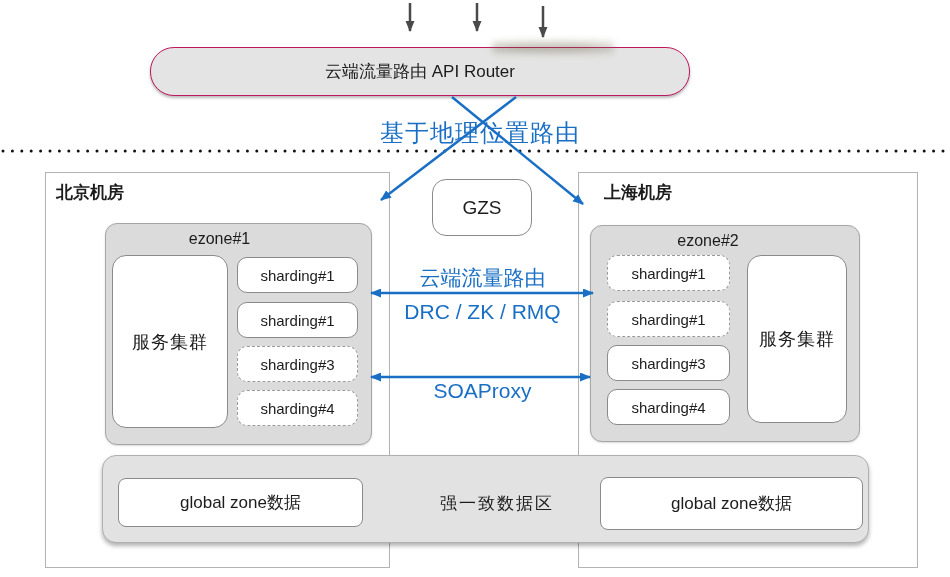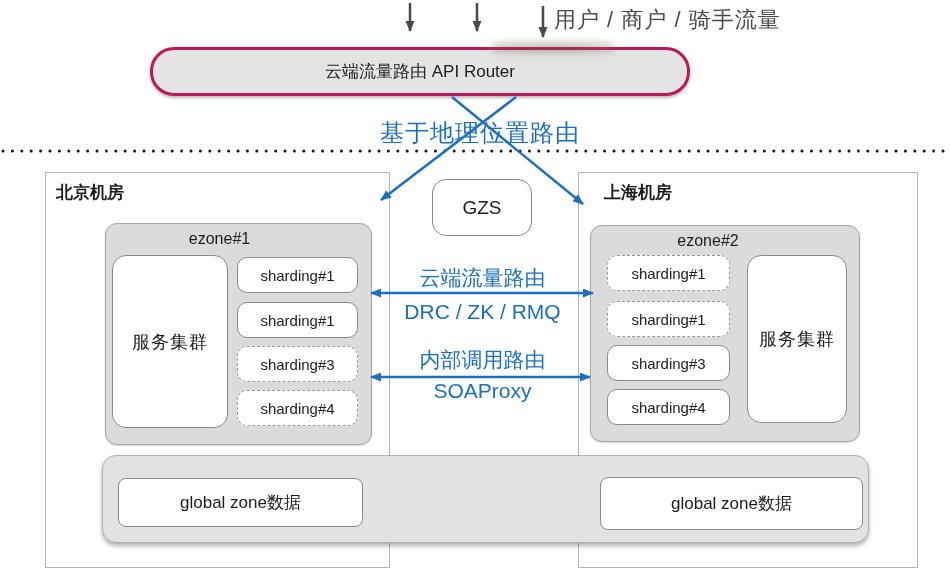--- a/index.html
+++ b/index.html
@@ -8,21 +8,21 @@
     background:#fff; font-family:"Liberation Sans","DejaVu Sans",sans-serif;
     color:#1c1c1c;
   }
   .abs { position:absolute; box-sizing:border-box; }
   .ctr { display:flex; align-items:center; justify-content:center; text-align:center; }
 
   .traffic-label { font-size:22px; color:#4a4a4a; letter-spacing:1px; white-space:nowrap; }
 
   .router-box {
     left:150px; top:47px; width:540px; height:49px;
-    background:#e4e4e4; border:3px solid #be185d; border-radius:24px;
+    background:#e4e4e4; border:1px solid #be185d; border-radius:24px;
     box-shadow:0 2px 3px rgba(0,0,0,0.28);
     font-size:17px;
   }
   .smudge {
     left:492px; top:39px; width:122px; height:17px; opacity:.45;
     background:
       radial-gradient(ellipse at 20% 50%, rgba(90,85,55,.8), rgba(90,85,55,0) 70%),
       radial-gradient(ellipse at 70% 50%, rgba(110,105,80,.9), rgba(110,105,80,0) 75%);
     filter:blur(3px);
   }
@@ -66,21 +66,20 @@
   .global-sh { left:600px; top:477px; width:263px; height:53px; }
   .zone-label { left:417px; top:492px; width:160px; font-size:17px; letter-spacing:2px; text-align:center; }
 
   svg.connector-layer { position:absolute; left:0; top:0; pointer-events:none; }
 </style>
 </head>
 <body>
 
 <div id="canvas">
 
-  <div class="abs traffic-label" style="left:554px; top:5px;">用户 / 商户 / 骑手流量</div>
 
   <div class="abs ctr router-box">
     <span>云端流量路由 API Router</span>
   </div>
 
   <div class="abs smudge"></div>
 
   <div class="abs blue geo-label">基于地理位置路由</div>
 
   <div class="abs dc-box dc-box-bj"></div>
@@ -124,27 +123,27 @@
   </div>
   <div class="abs ctr white-box sharding shard-col-sh" style="top:389px;">
     <span>sharding#4</span>
   </div>
   <div class="abs ctr white-box svc svc-sh">
     <span>服务集群</span>
   </div>
 
   <div class="abs blue mid-label" style="top:264px;">云端流量路由</div>
   <div class="abs blue mid-label" style="top:300px;">DRC / ZK / RMQ</div>
-  <div class="abs blue mid-label" style="top:346px;">内部调用路由</div>
   <div class="abs blue mid-label" style="top:379px;">SOAProxy</div>
 
   <div class="abs bottom-bar"></div>
   <div class="abs ctr white-box global-box global-bj">
     <span>global zone数据</span>
   </div>
+  <div class="abs zone-label">强一致数据区</div>
   <div class="abs ctr white-box global-box global-sh">
     <span>global zone数据</span>
   </div>
 
   <svg class="connector-layer" width="950" height="577" viewBox="0 0 950 577">
     <defs>
       <marker id="ag" markerUnits="userSpaceOnUse" markerWidth="12" markerHeight="12" refX="10" refY="4.5" orient="auto">
         <path d="M0,0 L11,4.5 L0,9 Z" fill="#4a4a4a"></path>
       </marker>
       <marker id="ab" markerUnits="userSpaceOnUse" markerWidth="12" markerHeight="12" refX="10" refY="4.5" orient="auto">

